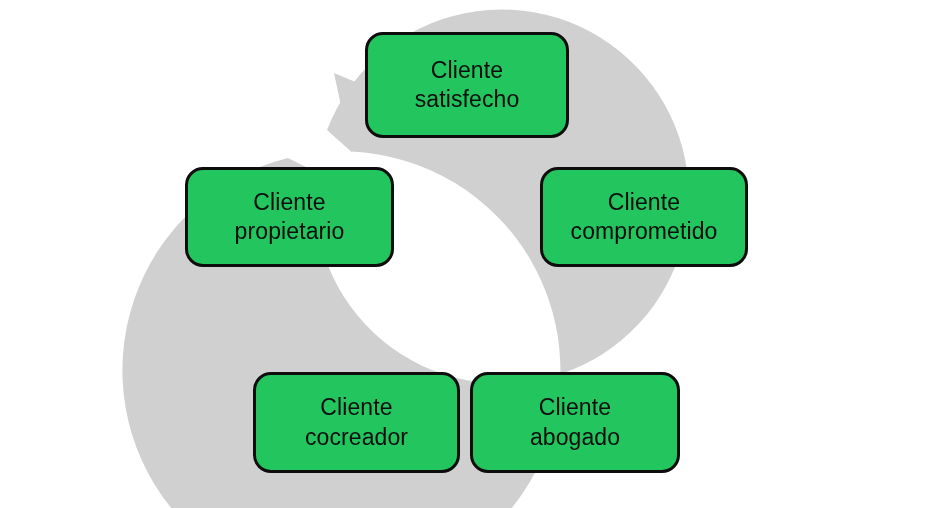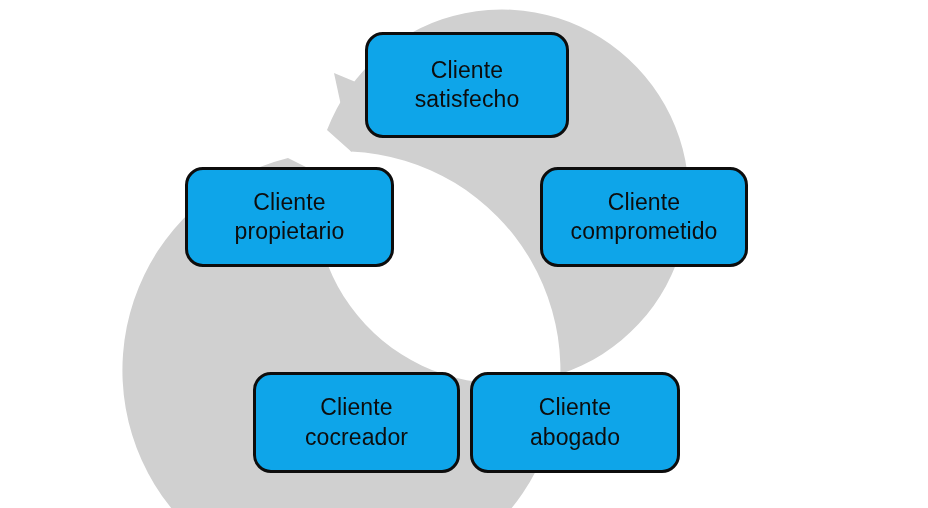--- a/index.html
+++ b/index.html
@@ -22,21 +22,21 @@
   #ring-layer {
     position: absolute;
     left: 0;
     top: 0;
     width: 928px;
     height: 508px;
   }
   .node {
     position: absolute;
     box-sizing: border-box;
-    background: #0ea5e9;
+    background: #22c55e;
     border: 3px solid #0d0d0d;
     border-radius: 18px;
     display: flex;
     align-items: center;
     justify-content: center;
     text-align: center;
     z-index: 5;
   }
   .node-label {
     display: block;

